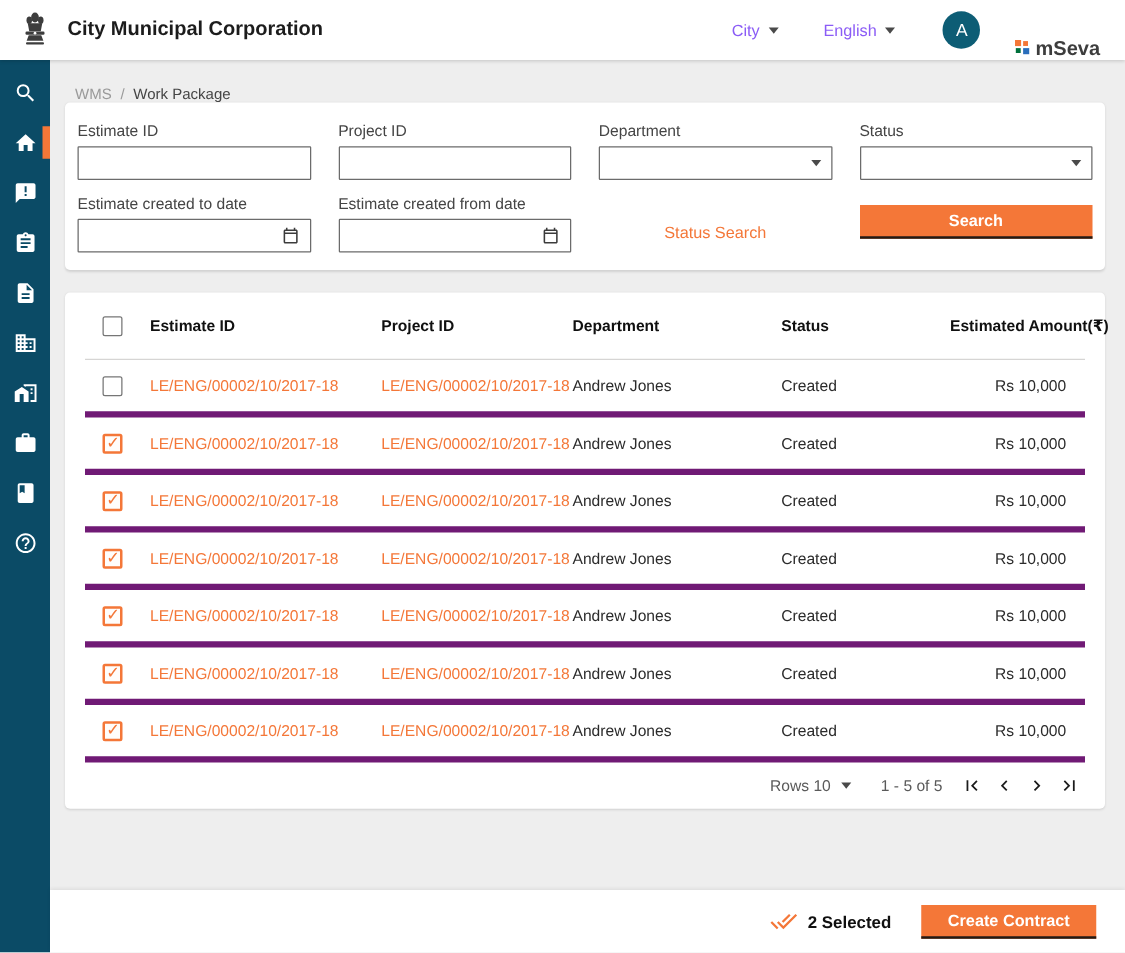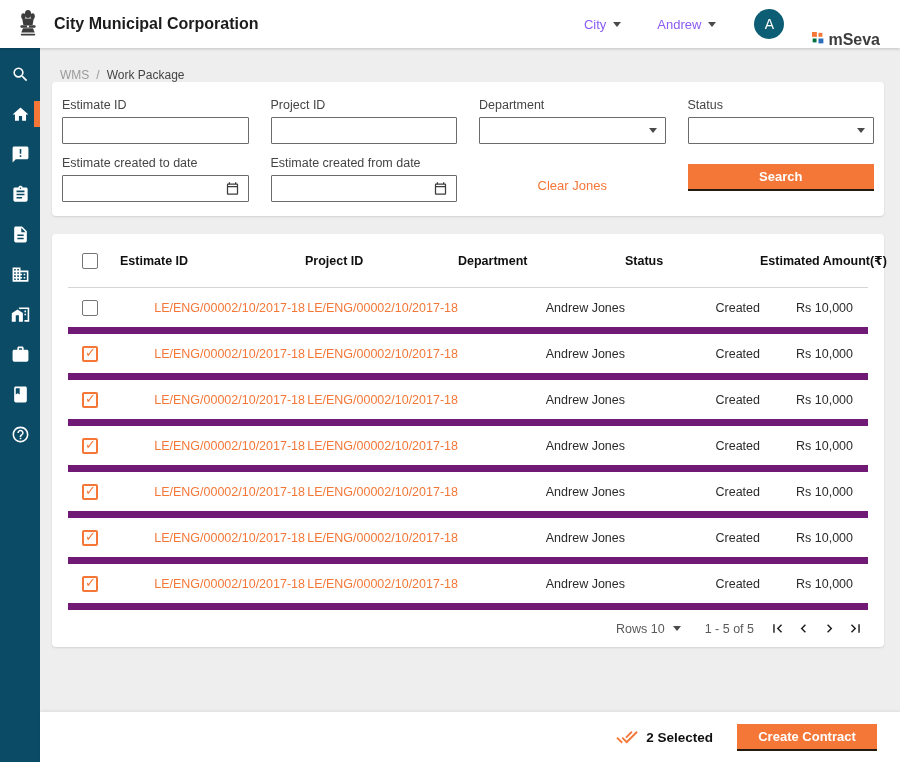--- a/index.html
+++ b/index.html
@@ -53,21 +53,21 @@
   .clear-link { color:#F47738; font-size:13px; cursor:pointer; }
   .actions-search { display:flex; flex-direction:column; justify-content:flex-end; padding-bottom:11px; }
   .btn { background:#F47738; color:#fff; font-weight:bold; font-size:13px; border:none;
          border-bottom:2px solid #231a14; height:27px; cursor:pointer; font-family:inherit; }
 
   
   .table-card { margin-top:18px; padding:0 16px; }
   .t-grid { display:grid; grid-template-columns:52px 185px 153px 167px 135px 1fr; align-items:center; }
   .t-head { height:54px; border-bottom:1px solid #D6D5D4; }
   .t-head .th { font-weight:bold; font-size:12.5px; color:#101010; }
-  .t-row { height:46px; border-bottom:7px solid #701a75; font-size:12.5px; color:#2b2b2b;text-align:right; }
+  .t-row { height:46px; border-bottom:5px solid #701a75; font-size:12.5px; color:#2b2b2b; }
   .cell-amount, .th-amount { justify-self:end; padding-right:15px; white-space:nowrap; }
   .link { color:#F47738; cursor:pointer; white-space:nowrap; }
   .cb { width:16px; height:16px; border:1px solid #767676; border-radius:2px; background:#fff;
         margin-left:14px; position:relative; cursor:pointer; }
   .cb.checked { border:2px solid #F47738; background:#fffdfb; }
   .cb.checked::after { content:"\2713"; position:absolute; top:-3px; left:1px; color:#F47738;
                        font-size:13px; font-weight:bold; }
 
   .t-foot { height:37px; display:flex; align-items:center; justify-content:flex-end;
             font-size:12.5px; color:#5a5a5a; }
@@ -102,21 +102,21 @@
         <rect x="4.8" y="24.8" width="14.4" height="1.7" rx="0.8"></rect>
       </g>
     </svg>
     <div class="header-title">City Municipal Corporation</div>
     <div class="header-spacer"></div>
     <div class="hdr-dd city">
       <span>City</span>
       <span class="dd-caret"></span>
     </div>
     <div class="hdr-dd lang">
-      <span>Andrew</span>
+      <span>English</span>
       <span class="dd-caret"></span>
     </div>
     <div class="avatar">A</div>
     <div class="brand">
       <svg viewBox="0 0 12 12">
         <rect x="0" y="0" width="4.5" height="4.5" fill="#F47738"></rect>
         <rect x="6" y="0.8" width="3.6" height="3.6" fill="#F47738"></rect>
         <rect x="0.6" y="6" width="3.6" height="3.6" fill="#00703C"></rect>
         <rect x="6" y="6" width="4.5" height="4.5" fill="#2A6EBB"></rect>
       </svg>
@@ -229,21 +229,21 @@
           <div class="input">
             <input type="text" style="">
             <span class="date-icon">
               <svg viewBox="0 0 24 24">
                   <path d="M19 4h-1V2h-2v2H8V2H6v2H5c-1.11 0-1.99.9-1.99 2L3 20c0 1.1.89 2 2 2h14c1.1 0 2-.9 2-2V6c0-1.1-.9-2-2-2zm0 16H5V10h14v10zM5 8V6h14v2H5z"></path>
                 </svg>
             </span>
           </div>
         </div>
         <div class="actions-clear">
-          <span class="clear-link">Clear Jones</span>
+          <span class="clear-link">Status Search</span>
         </div>
         <div class="actions-search">
           <button class="btn">Search</button>
         </div>
       </div>
     </div>
 
     <div class="card table-card">
       <div class="t-grid t-head">
         <span class="cb"></span>

